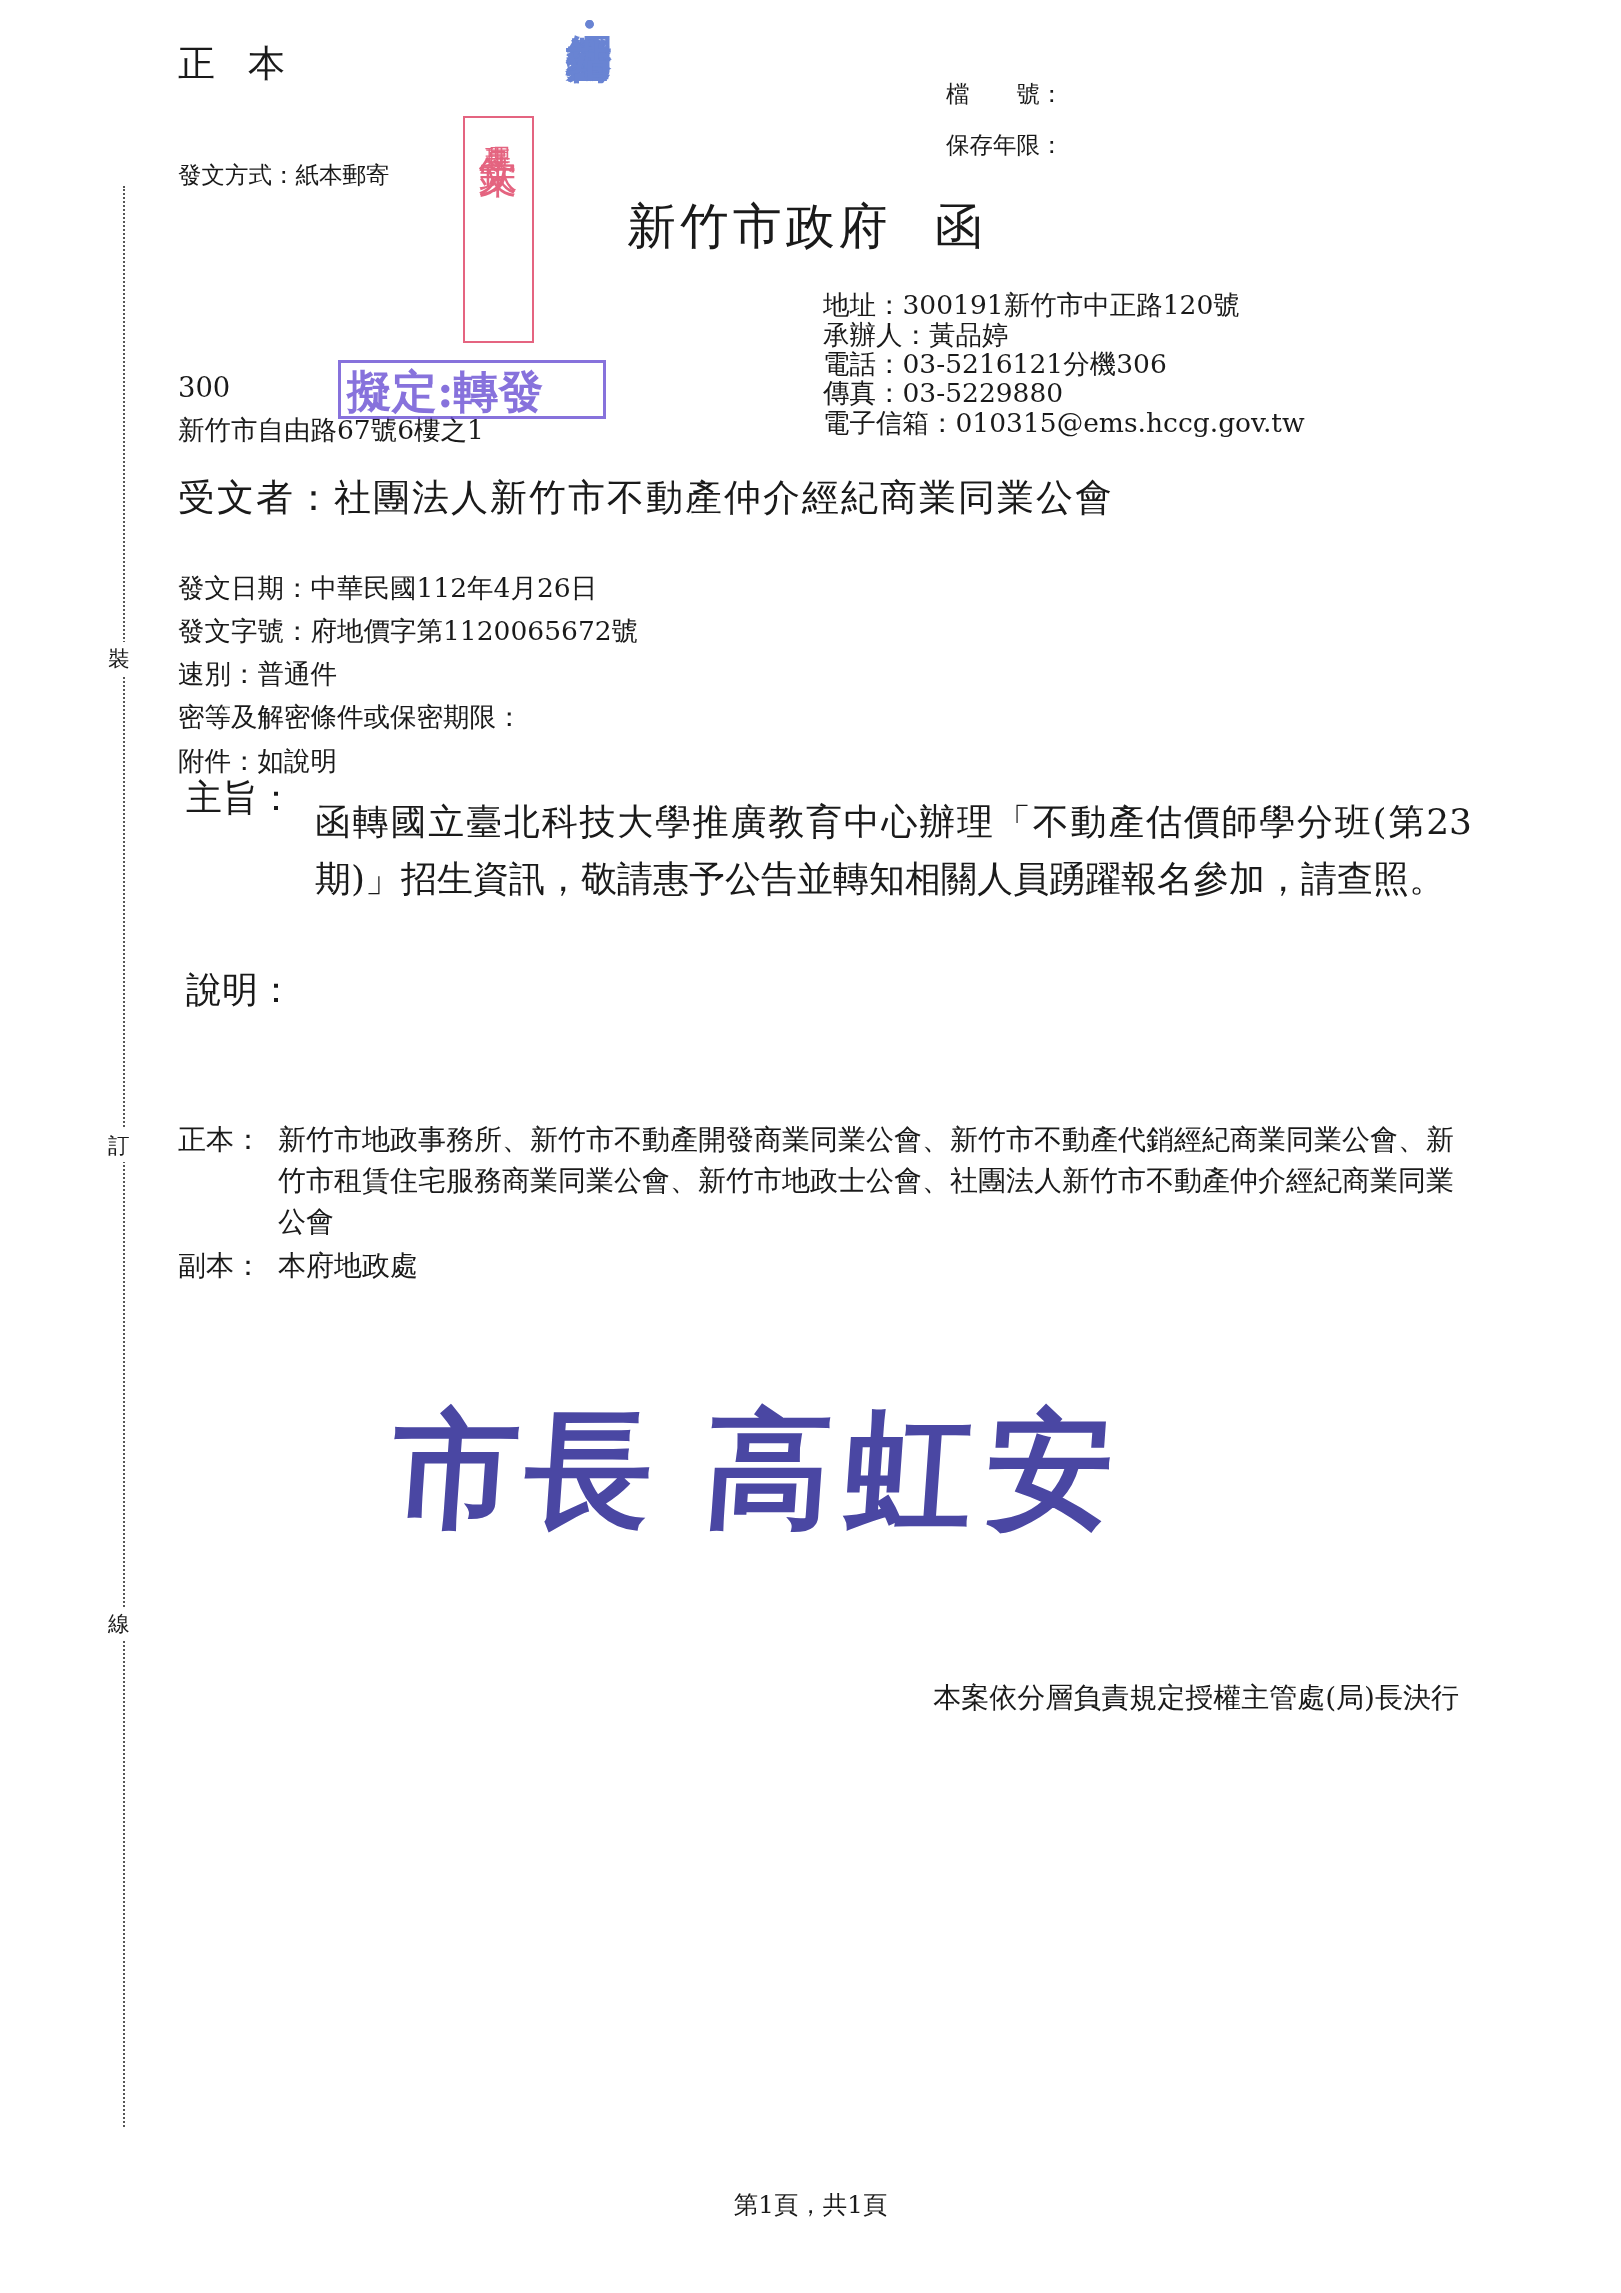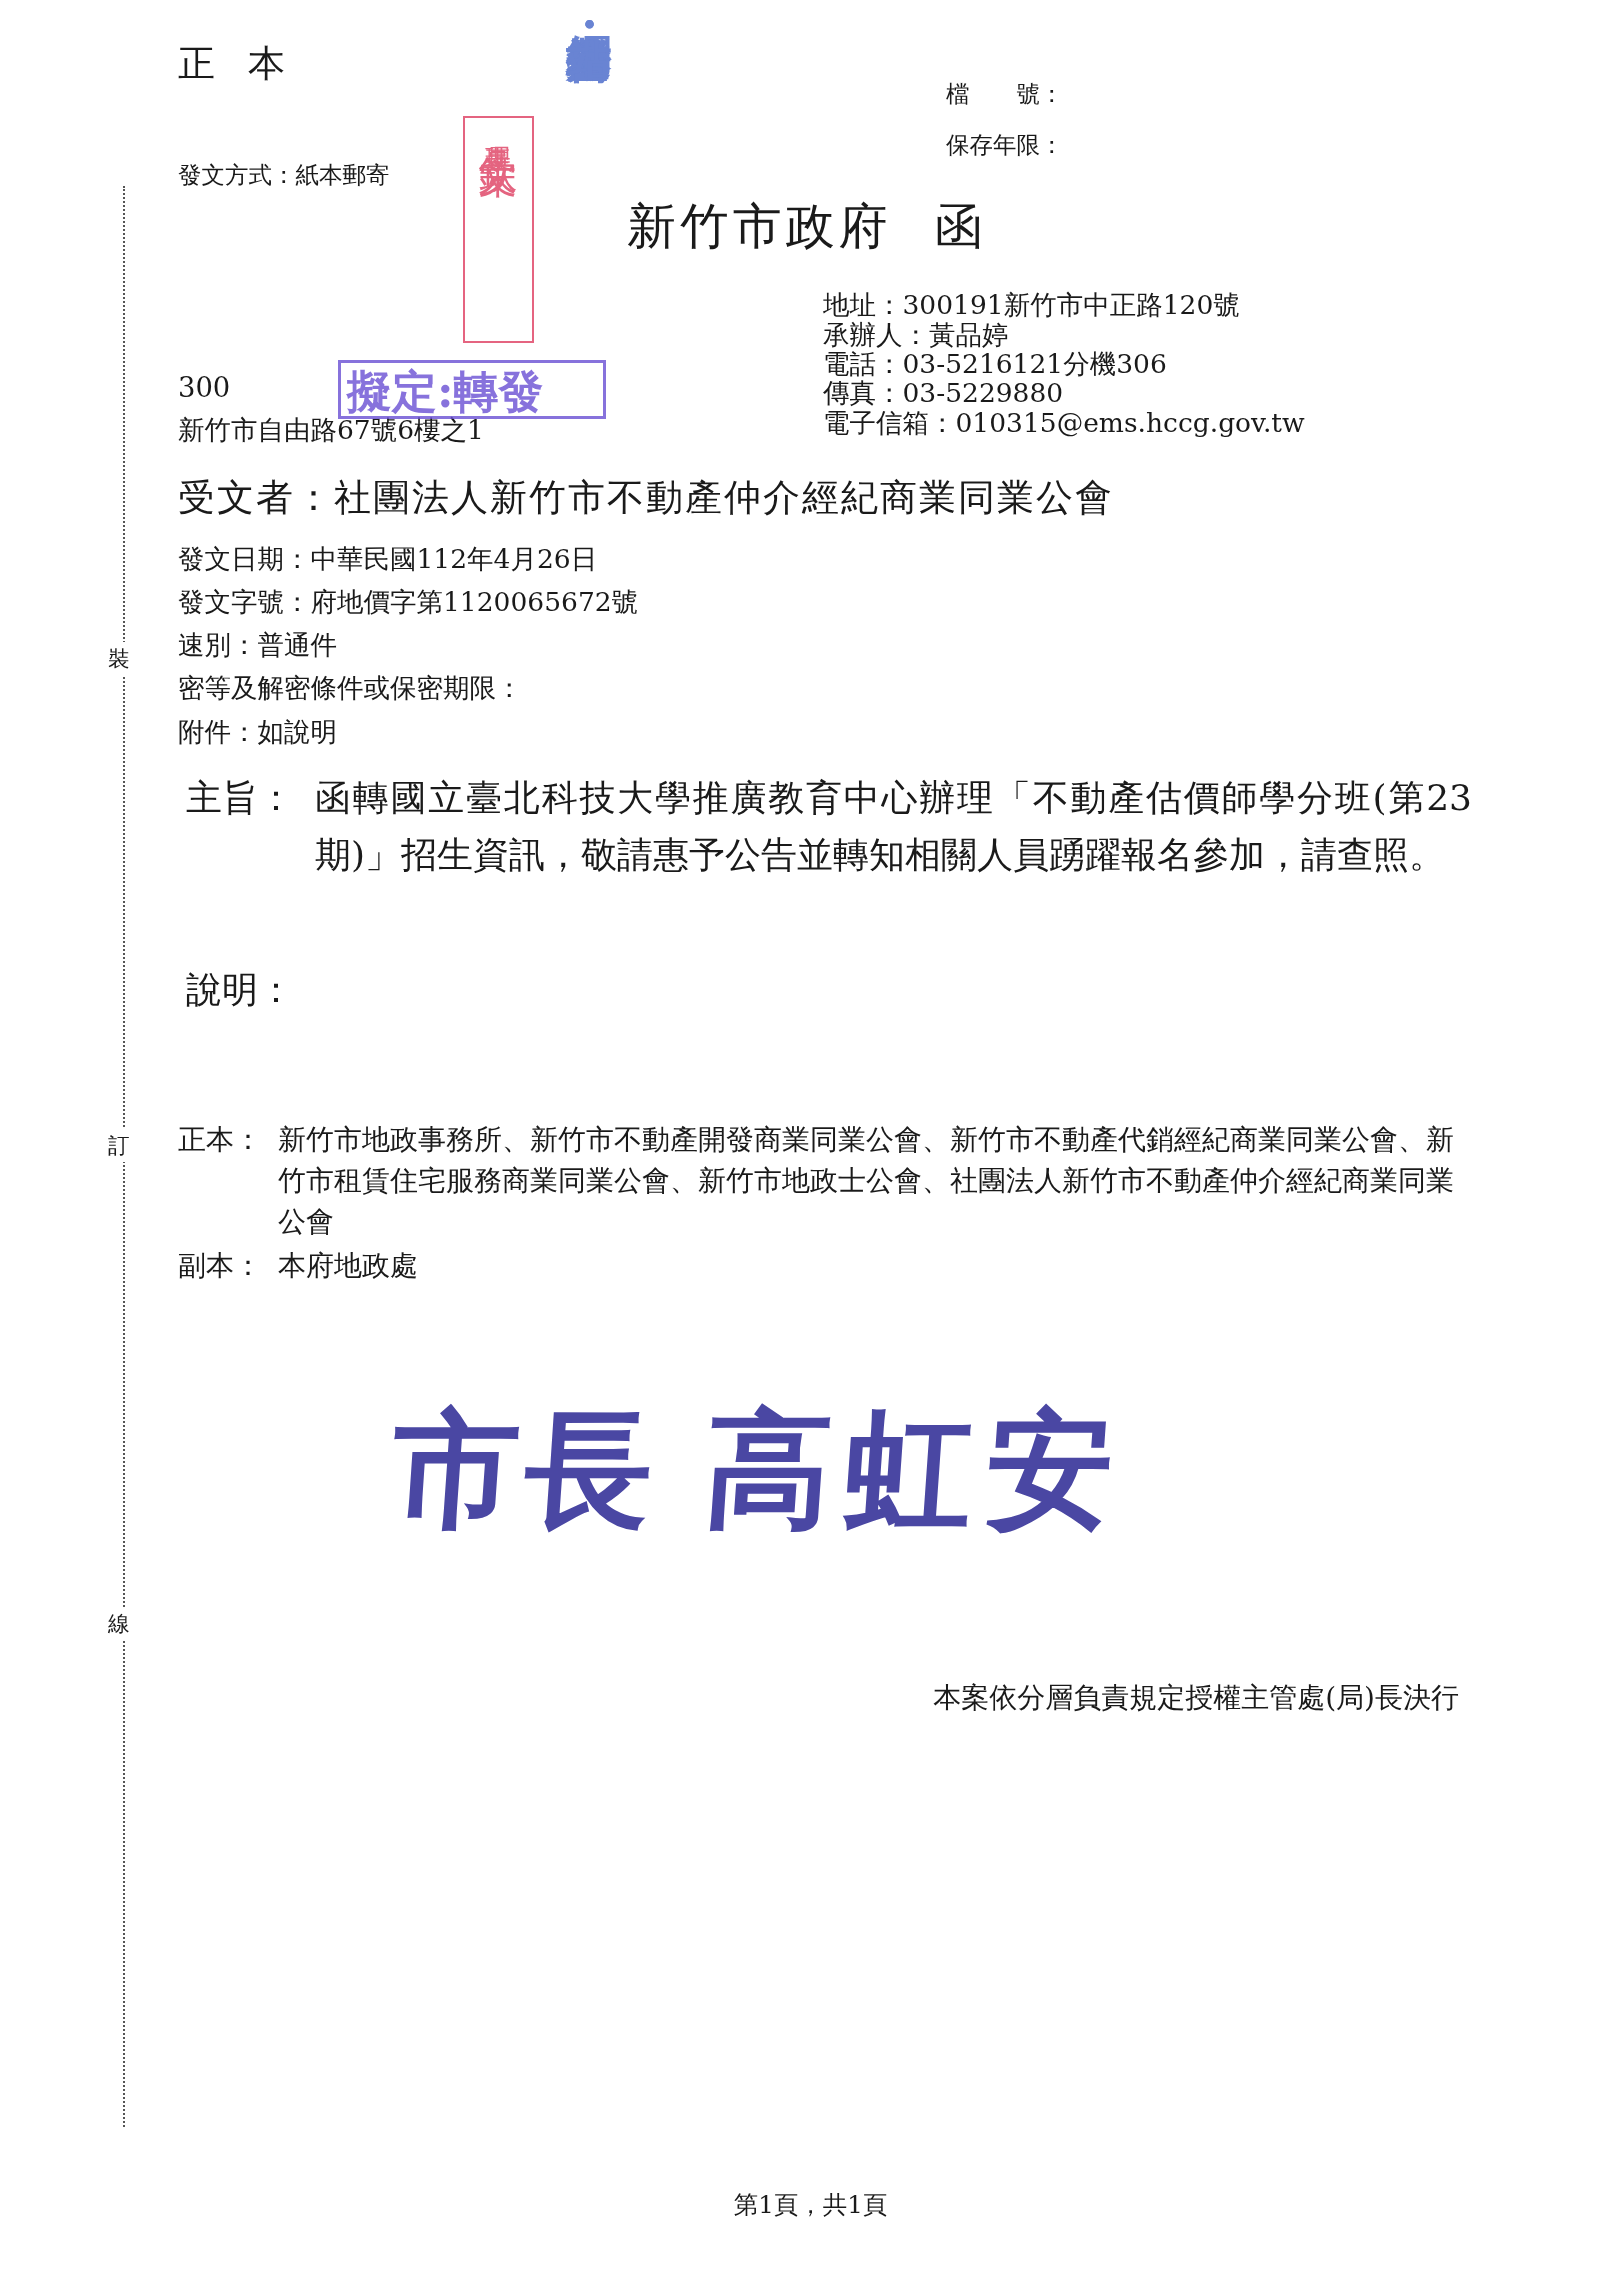--- a/index.html
+++ b/index.html
@@ -11,24 +11,24 @@
   .binding-char { position:absolute; left:108px; font-size:21.6px; background:#fff; padding:2px 0; }
   .copy-type { left:178px; top:39px; font-size:37px; letter-spacing:33px; }
   .send-method { left:178px; top:123px; font-size:23.5px;margin-top:36px; }
   .file-meta { left:946px; font-size:23.5px; }
   .title { left:627px; top:194px; font-size:49px; letter-spacing:3.9px; }
   .title .fn { margin-left:43px; }
   .contact { left:823px; font-size:26.5px; line-height:29px; }
   .recv-zip { left:178px; top:372px; font-size:27.4px; }
   .recv-addr { left:178px; top:412px; font-size:26.5px; }
   .recipient { left:178px; top:473px; font-size:37px; letter-spacing:2px; }
-  .meta-row { left:178px; font-size:26.5px; }
+  .meta-row { left:178px; font-size:26.5px;margin-top:29px; }
   .para { position:absolute; left:186px; width:1284px; font-size:36px; line-height:57px; }
   .para .lbl { position:absolute; left:0; top:0; }
-  .para .txt { position:absolute; left:129px; width:1157px; white-space:normal; text-align:justify; text-align-last:left; }
+  .para .txt { position:absolute; left:129px; width:1157px; white-space:normal; text-align:justify; text-align-last:left;margin-top:24px; }
   .dist { position:absolute; left:178px; font-size:28px; line-height:41px; }
   .dist .lbl { position:absolute; left:0; top:0; white-space:nowrap; }
   .dist .txt { position:absolute; left:100px; width:1196px; white-space:normal; }
   .signature { left:392px; top:1387px; font-size:127px; font-weight:bold; color:#4a47a3;
                letter-spacing:5.9px; transform:skewX(-4deg); }
   .signature .name { margin-left:47px; letter-spacing:13.7px; }
   .authority { right:162px; top:1679px; font-size:28px; }
   .page-num { left:0; width:1621px; text-align:center; top:2188px; font-size:24.5px; }
   
   .stamp-red { position:absolute; left:463px; top:116px; width:67px; height:223px;

